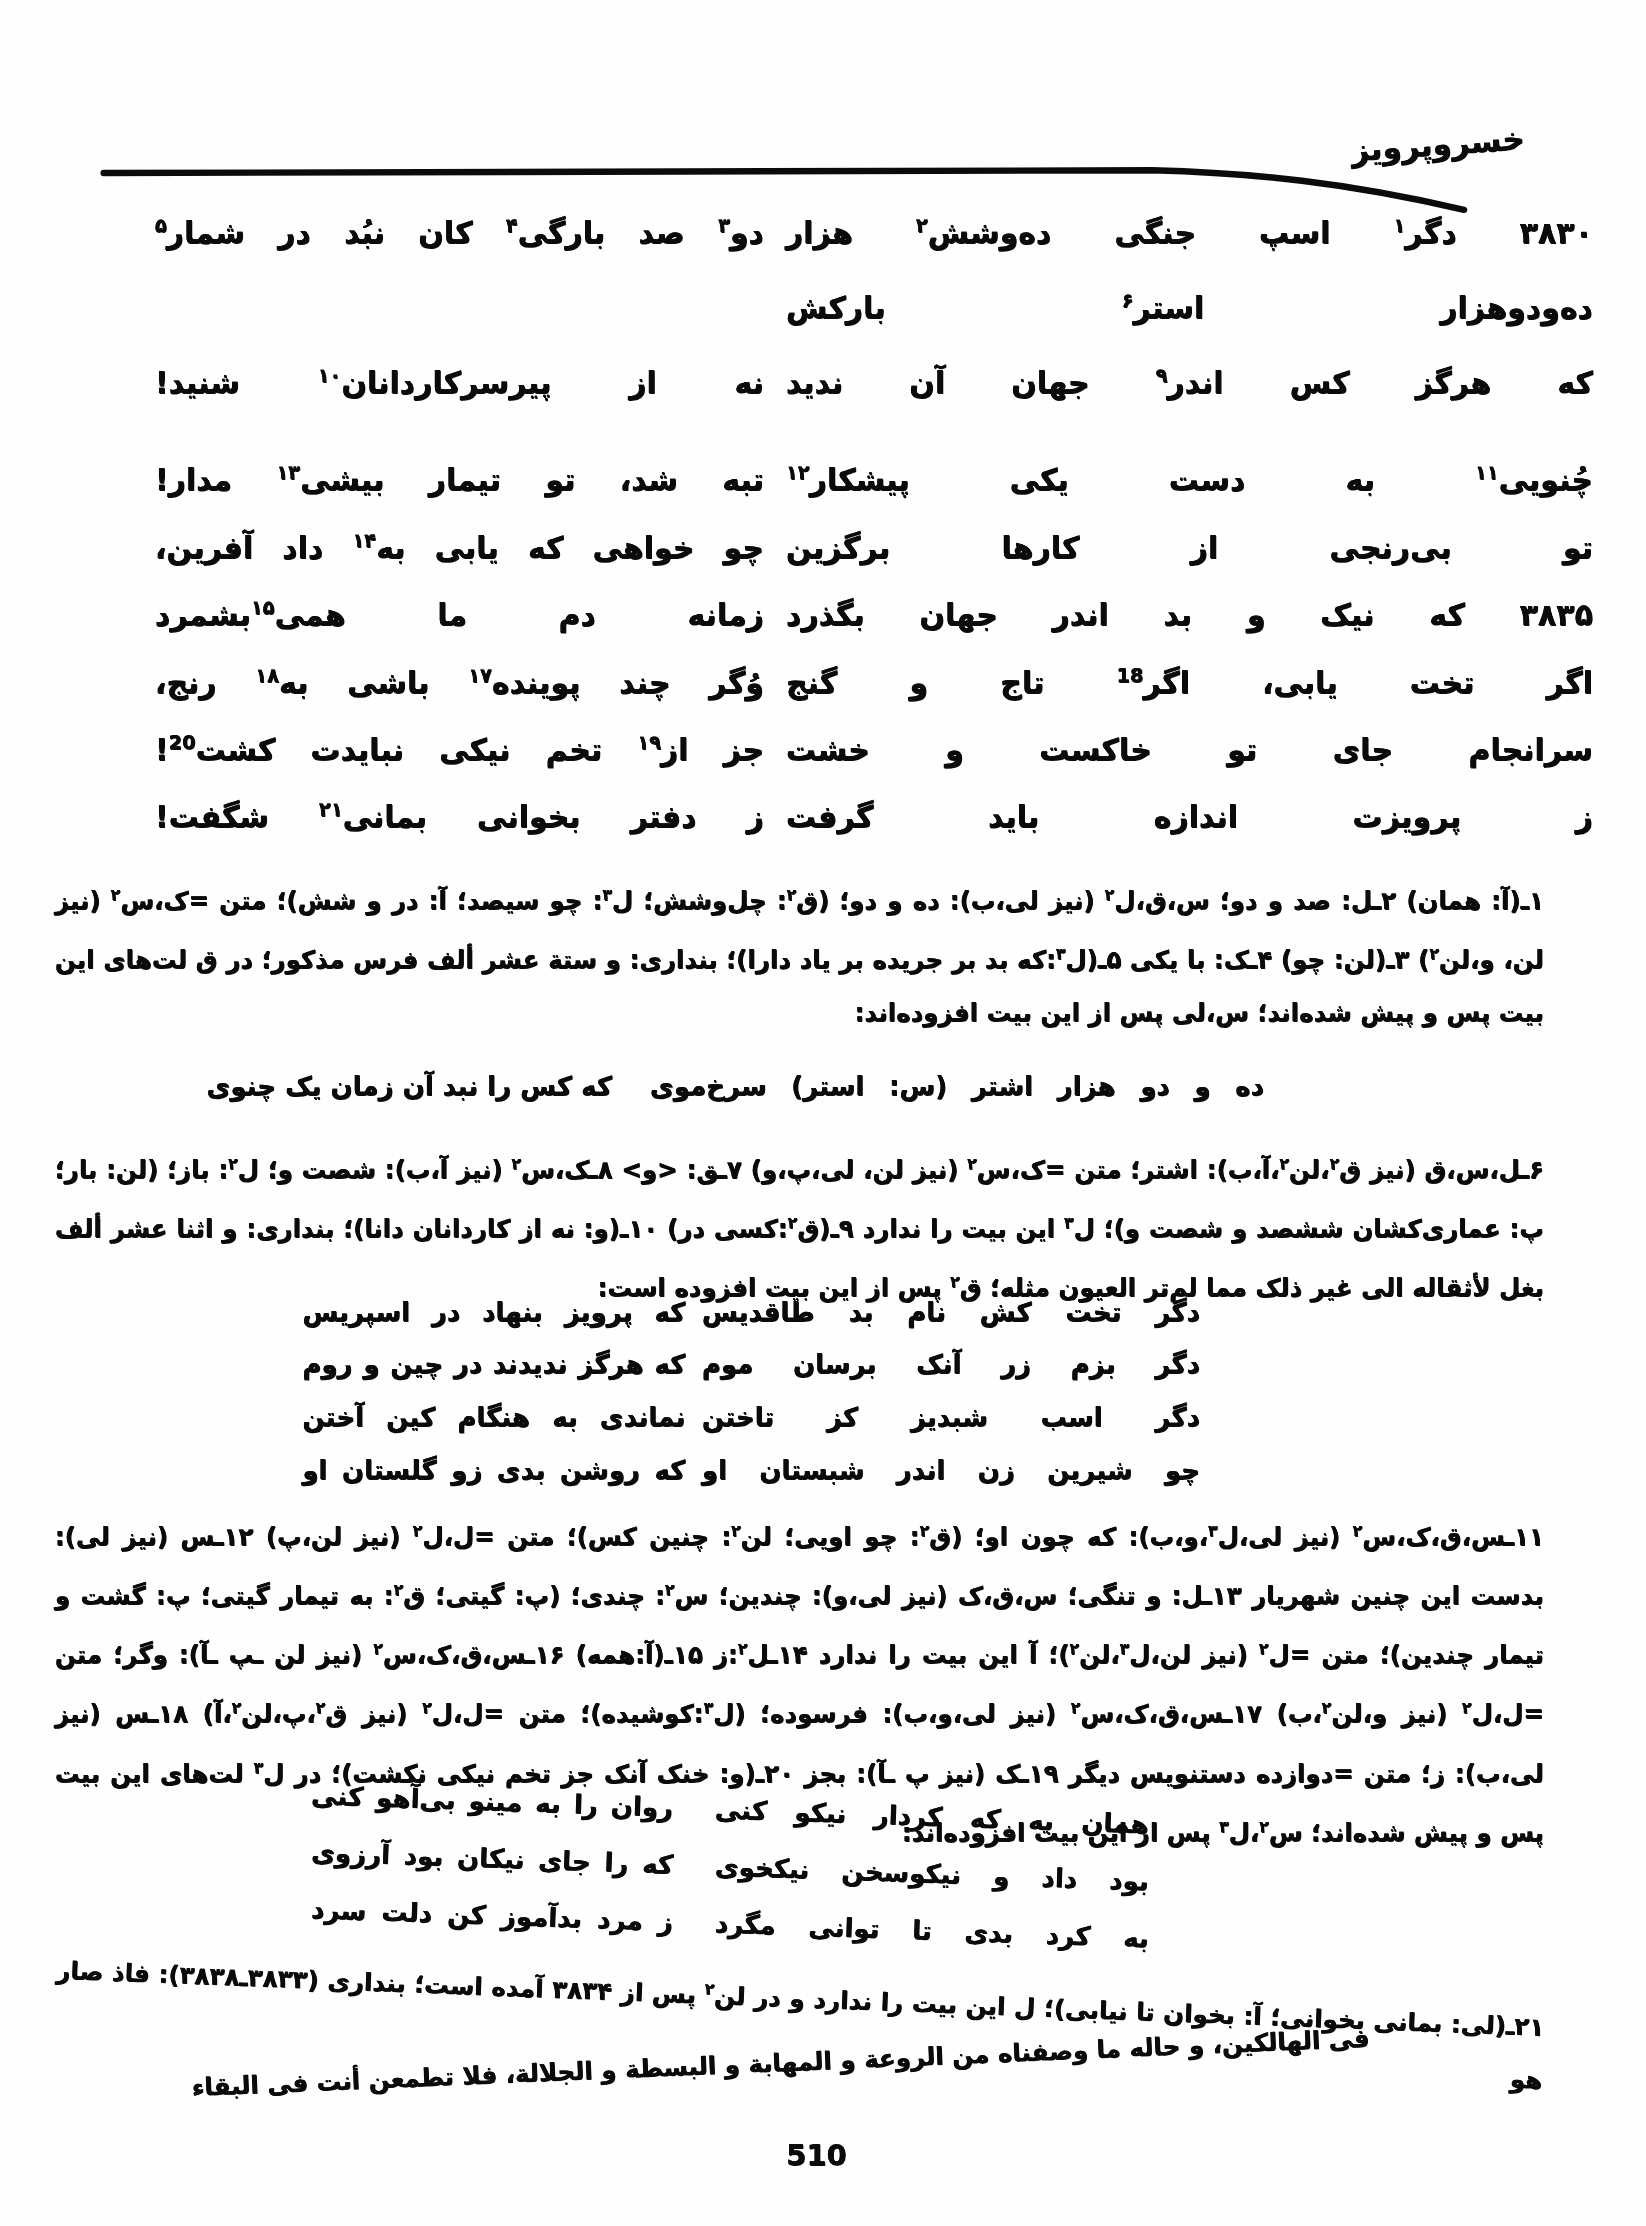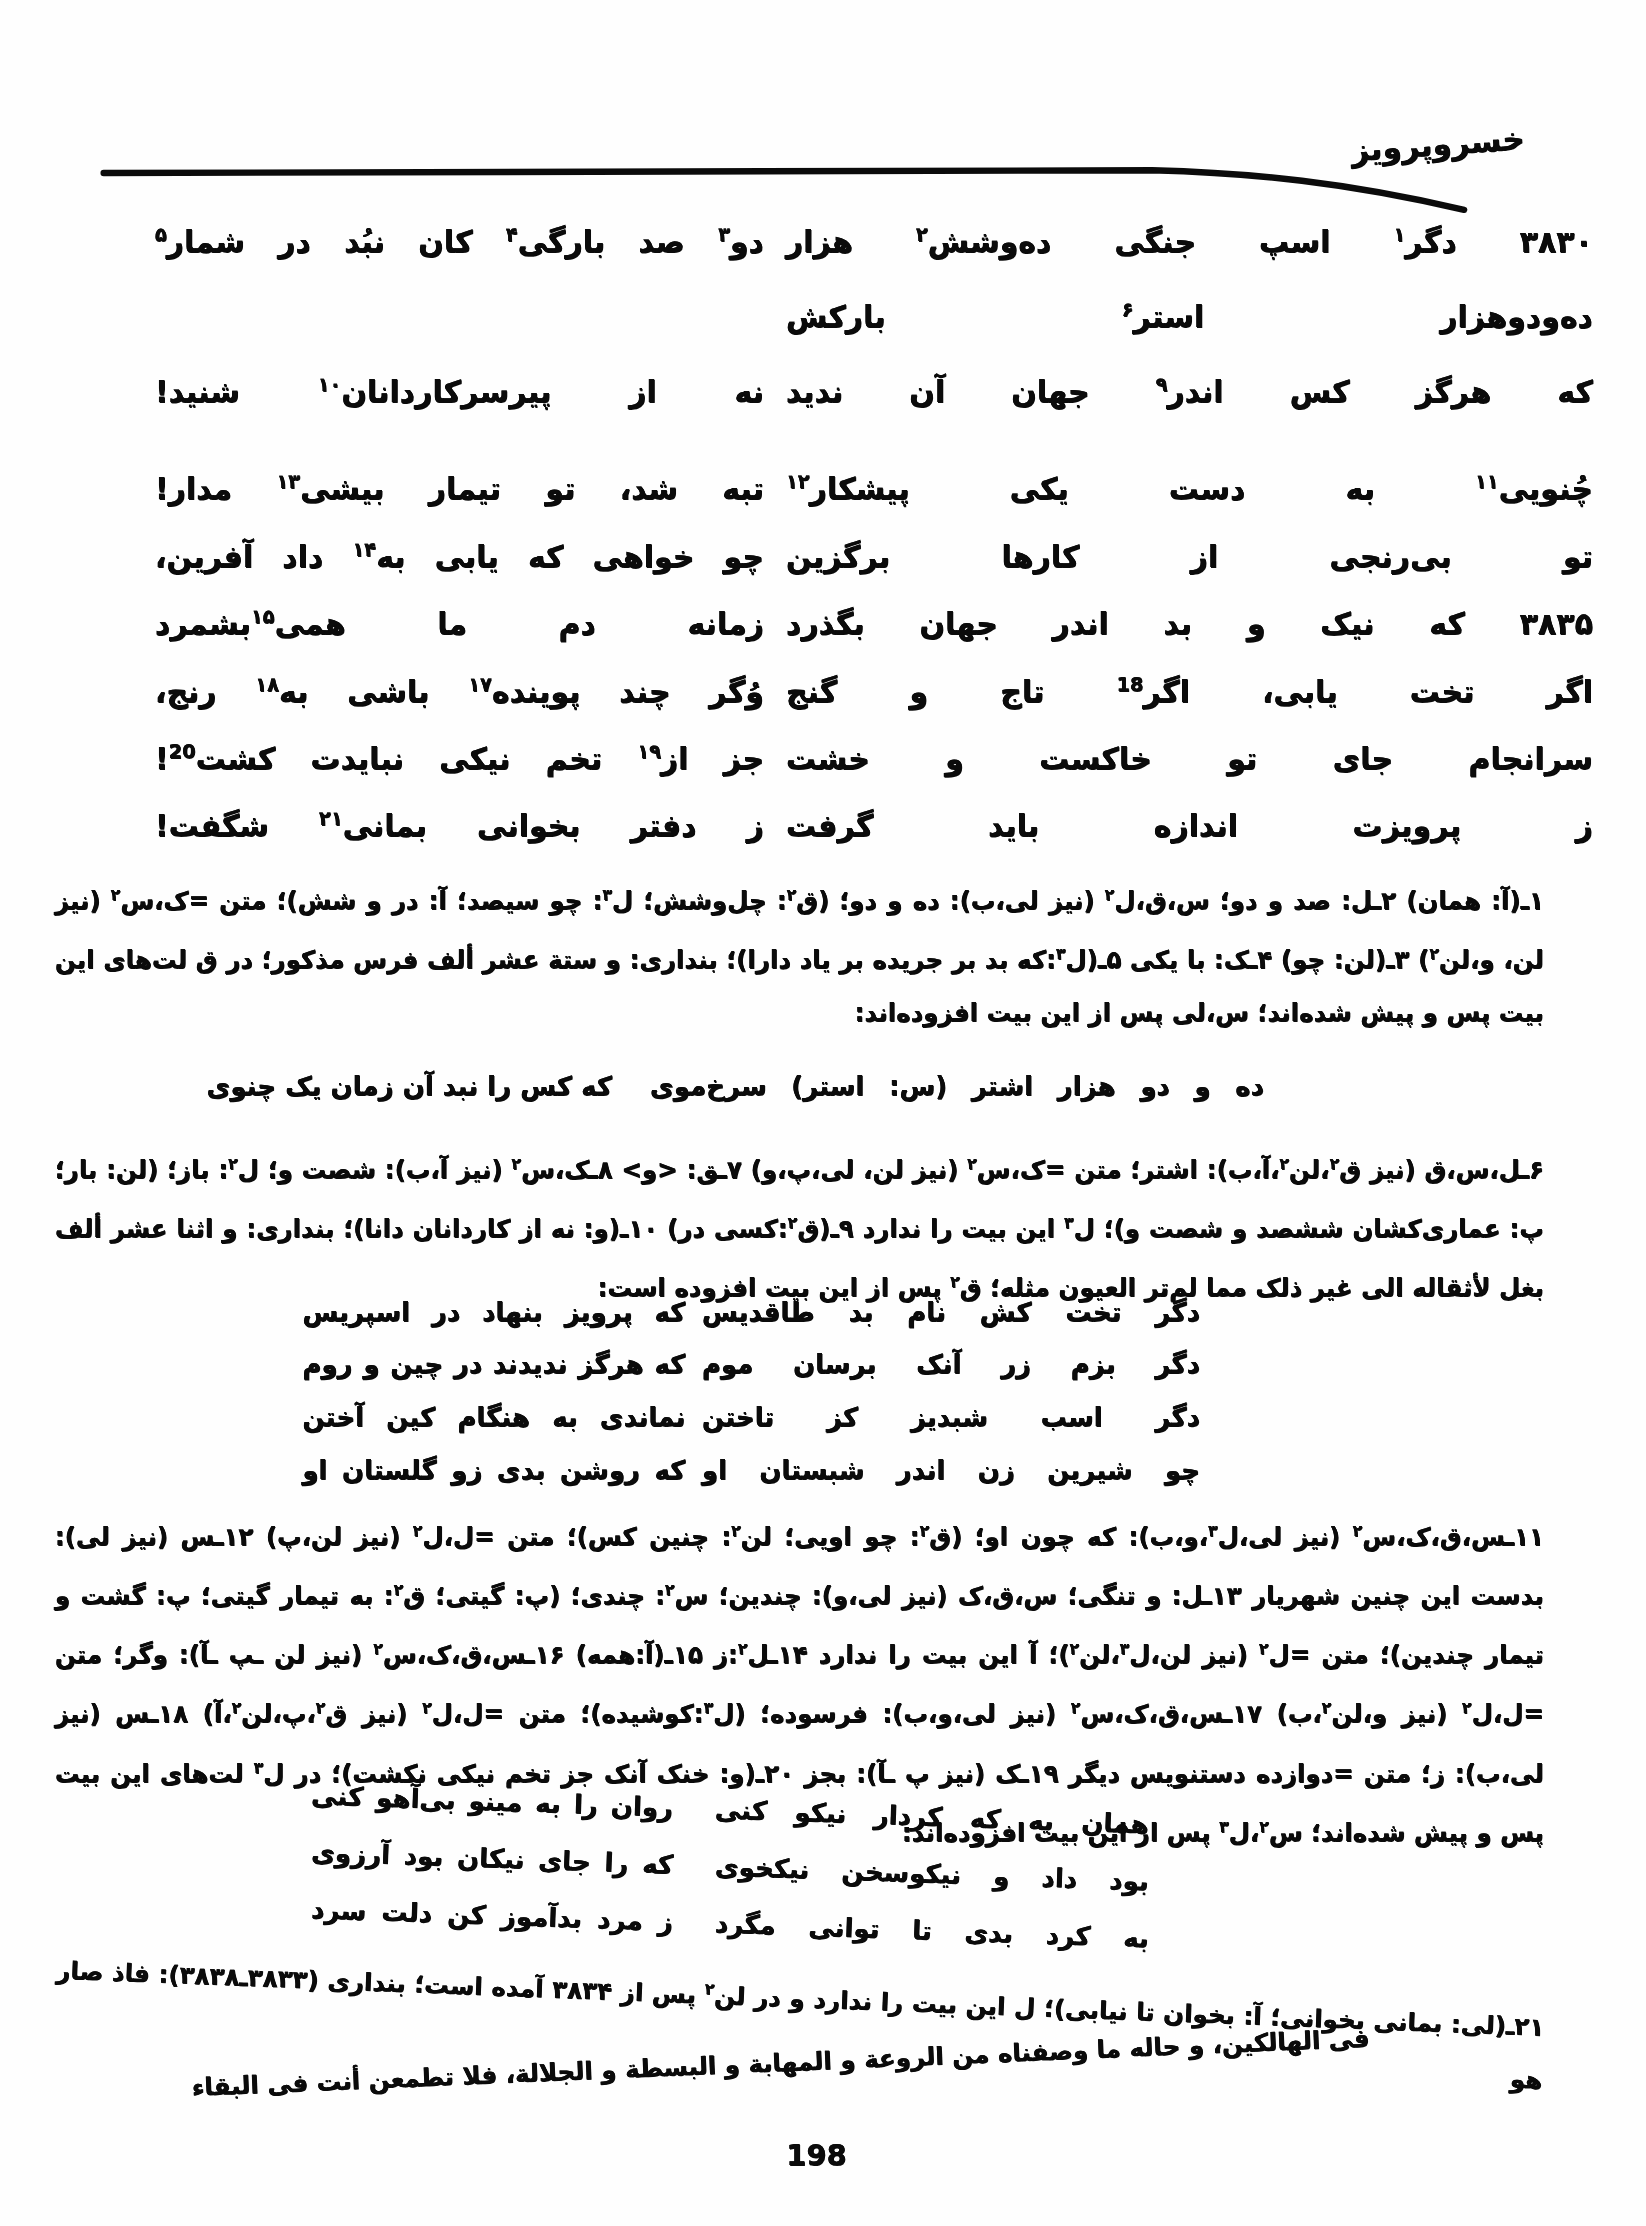--- a/index.html
+++ b/index.html
@@ -20,21 +20,20 @@
   
   .vrow{
     position:absolute;left:0;right:0;
     margin:0 54px 0 155px;display:flex;direction:rtl;
     justify-content:space-between;align-items:baseline;
   }
   .hemi{
     font-size:30px;font-weight:bold;line-height:1.25;
     text-align:justify;text-align-last:justify;white-space:nowrap;
     display:block;
-    margin-top:9px;
   }
   .hemi sup{font-size:19.4px;font-weight:bold;}
   .hemi-r{width:807px;}
   .hemi-l{width:609px;}
   
   .app{
     position:absolute;left:55px;right:103px;
     font-size:24.5px;font-weight:bold;line-height:53px;
     text-align:justify;direction:rtl;
   }
@@ -152,14 +151,14 @@
 </div>
 <div class="qrow q3" style="top:1912px">
   <span class="qhemi qhemi-r ink">به کرد بدی تا توانی مگرد</span>
   <span class="qhemi qhemi-l ink">ز مرد بدآموز کن دلت سرد</span>
 </div>
 
 <div class="app ink skew1" style="top:1966px">۲۱ـ(لی: بمانی بخوانی؛ آ: بخوان تا نیابی)؛ ل این بیت را ندارد و در لن<sup>۲</sup> پس از ۳۸۳۴ آمده است؛ بنداری (۳۸۳۳ـ۳۸۳۸): فاذ صار هو</div>
 
 <div class="skew2 ink" style="top:2047px">فی الهالکین، و حاله ما وصفناه من الروعة و المهابة و البسطة و الجلالة، فلا تطمعن أنت فی البقاء</div>
 
-<div class="pageno ink">198</div>
+<div class="pageno ink">510</div>
 
 
 </body></html>

